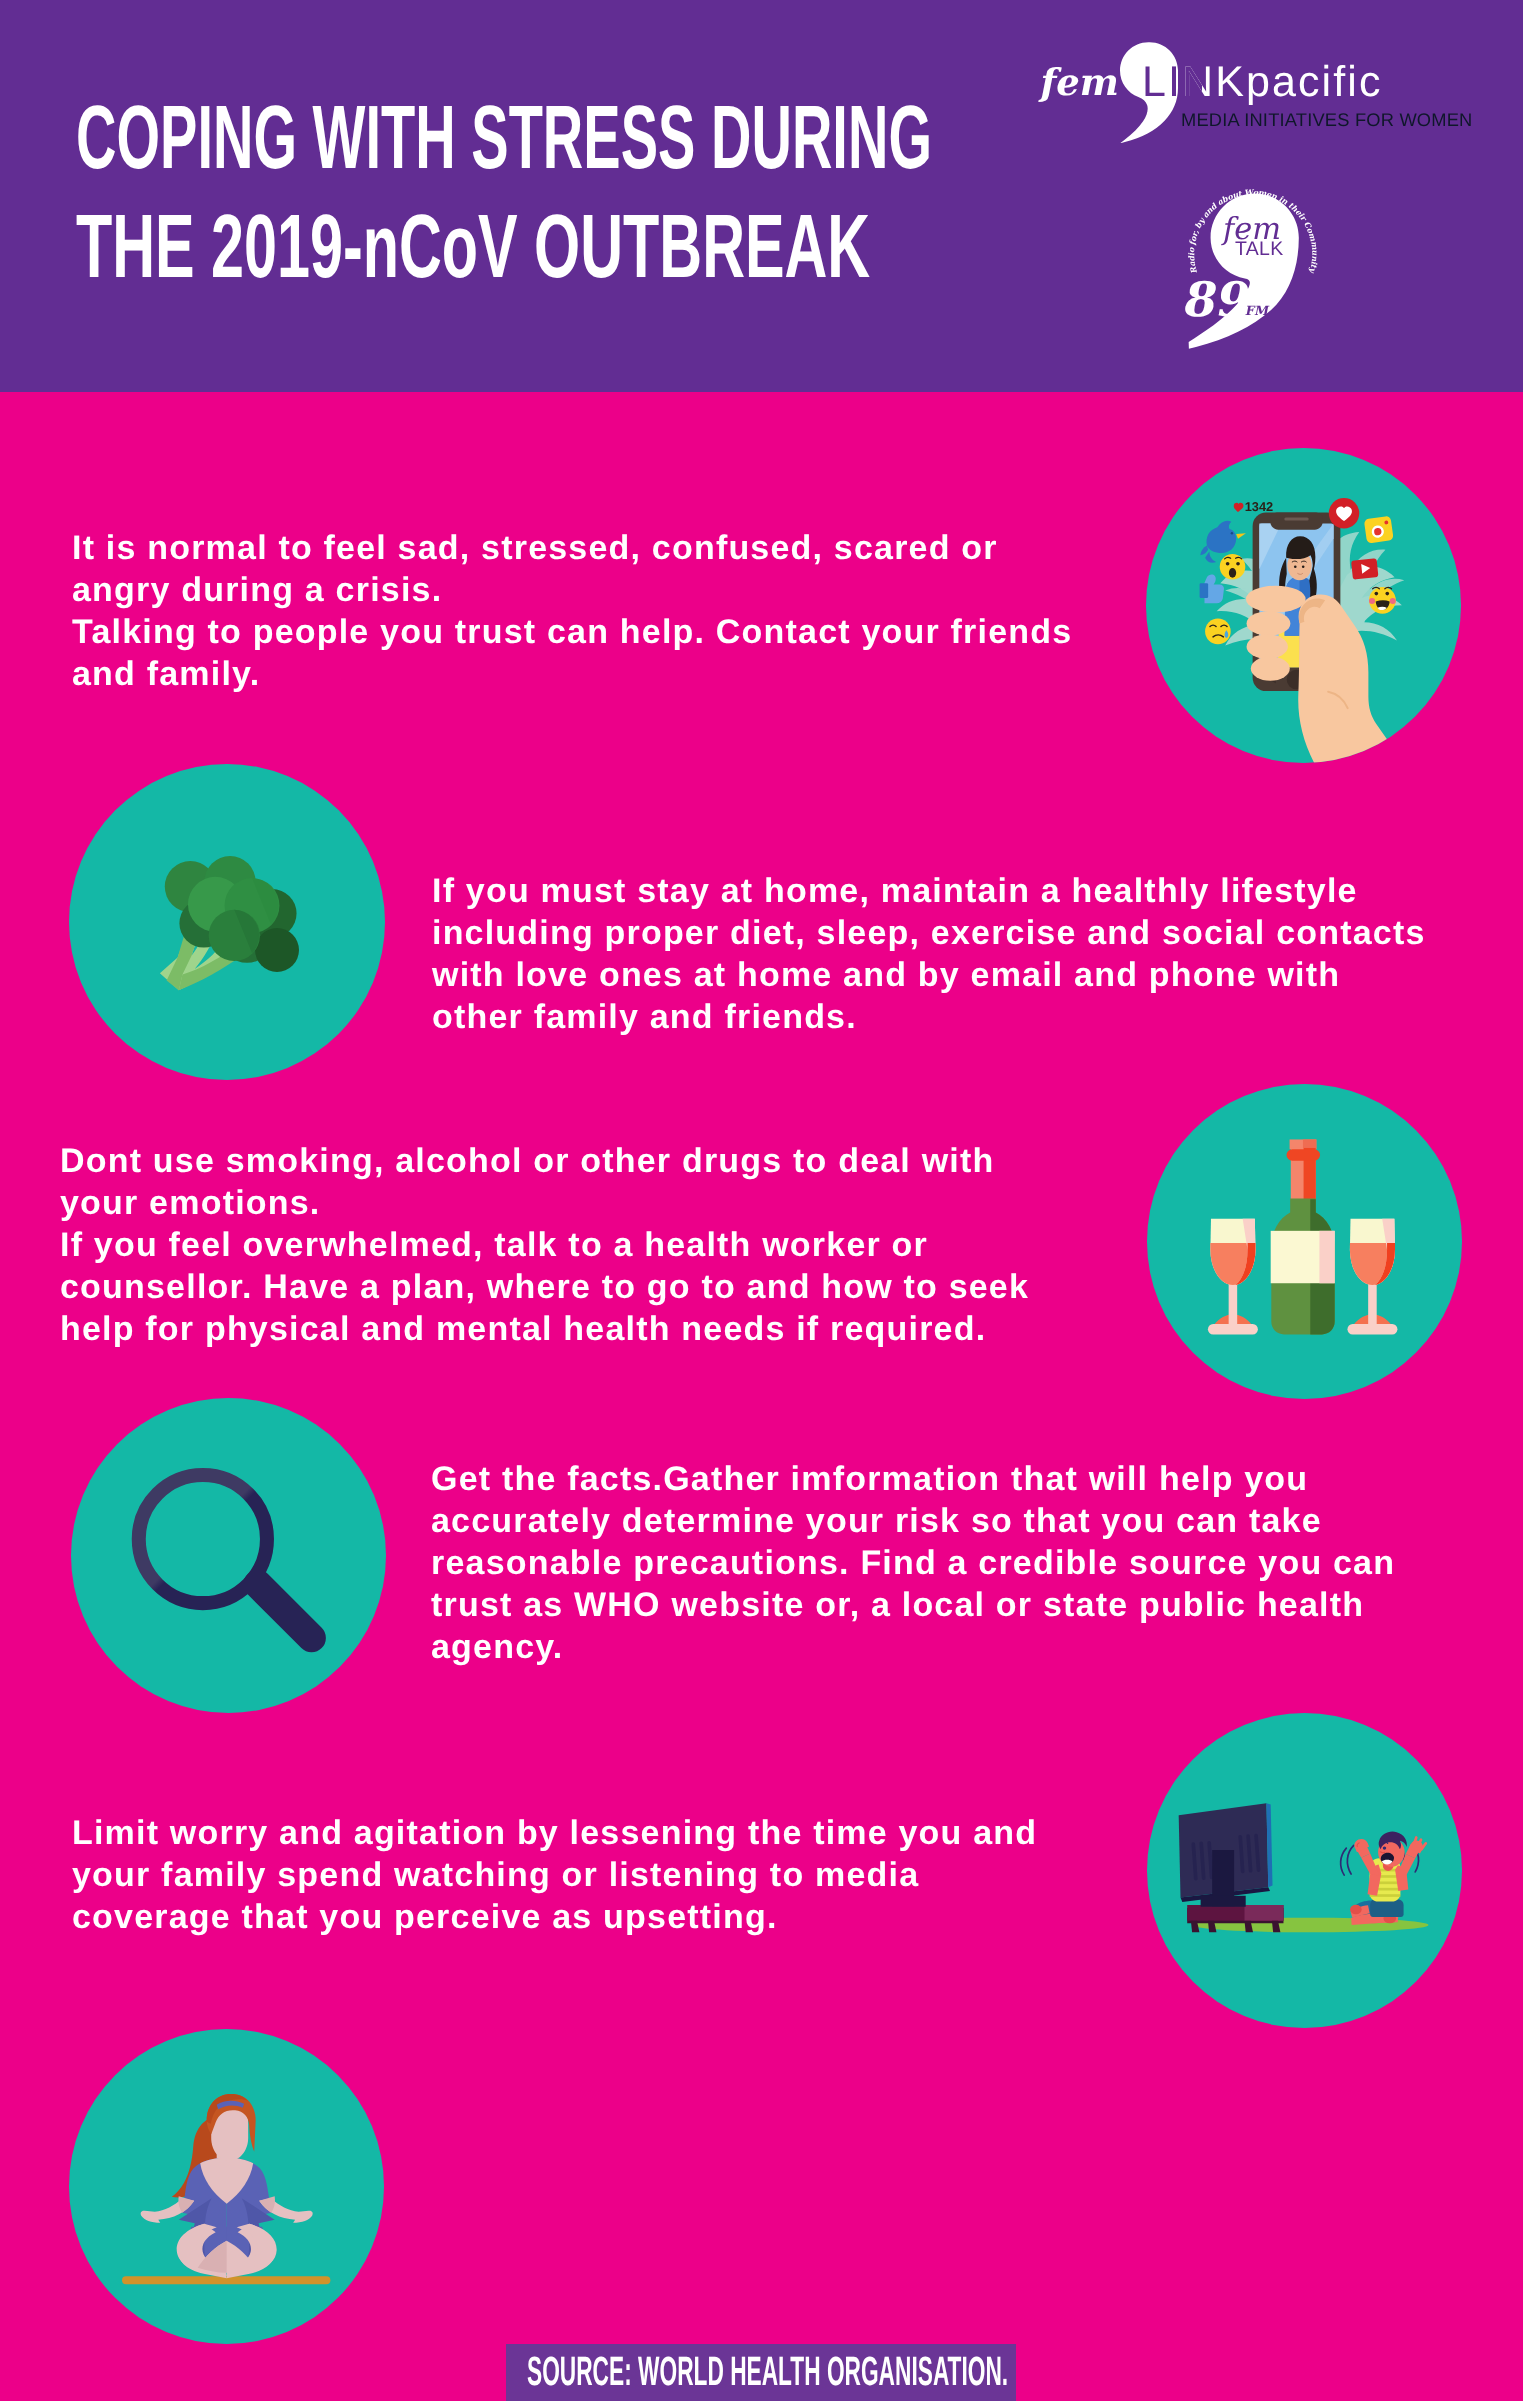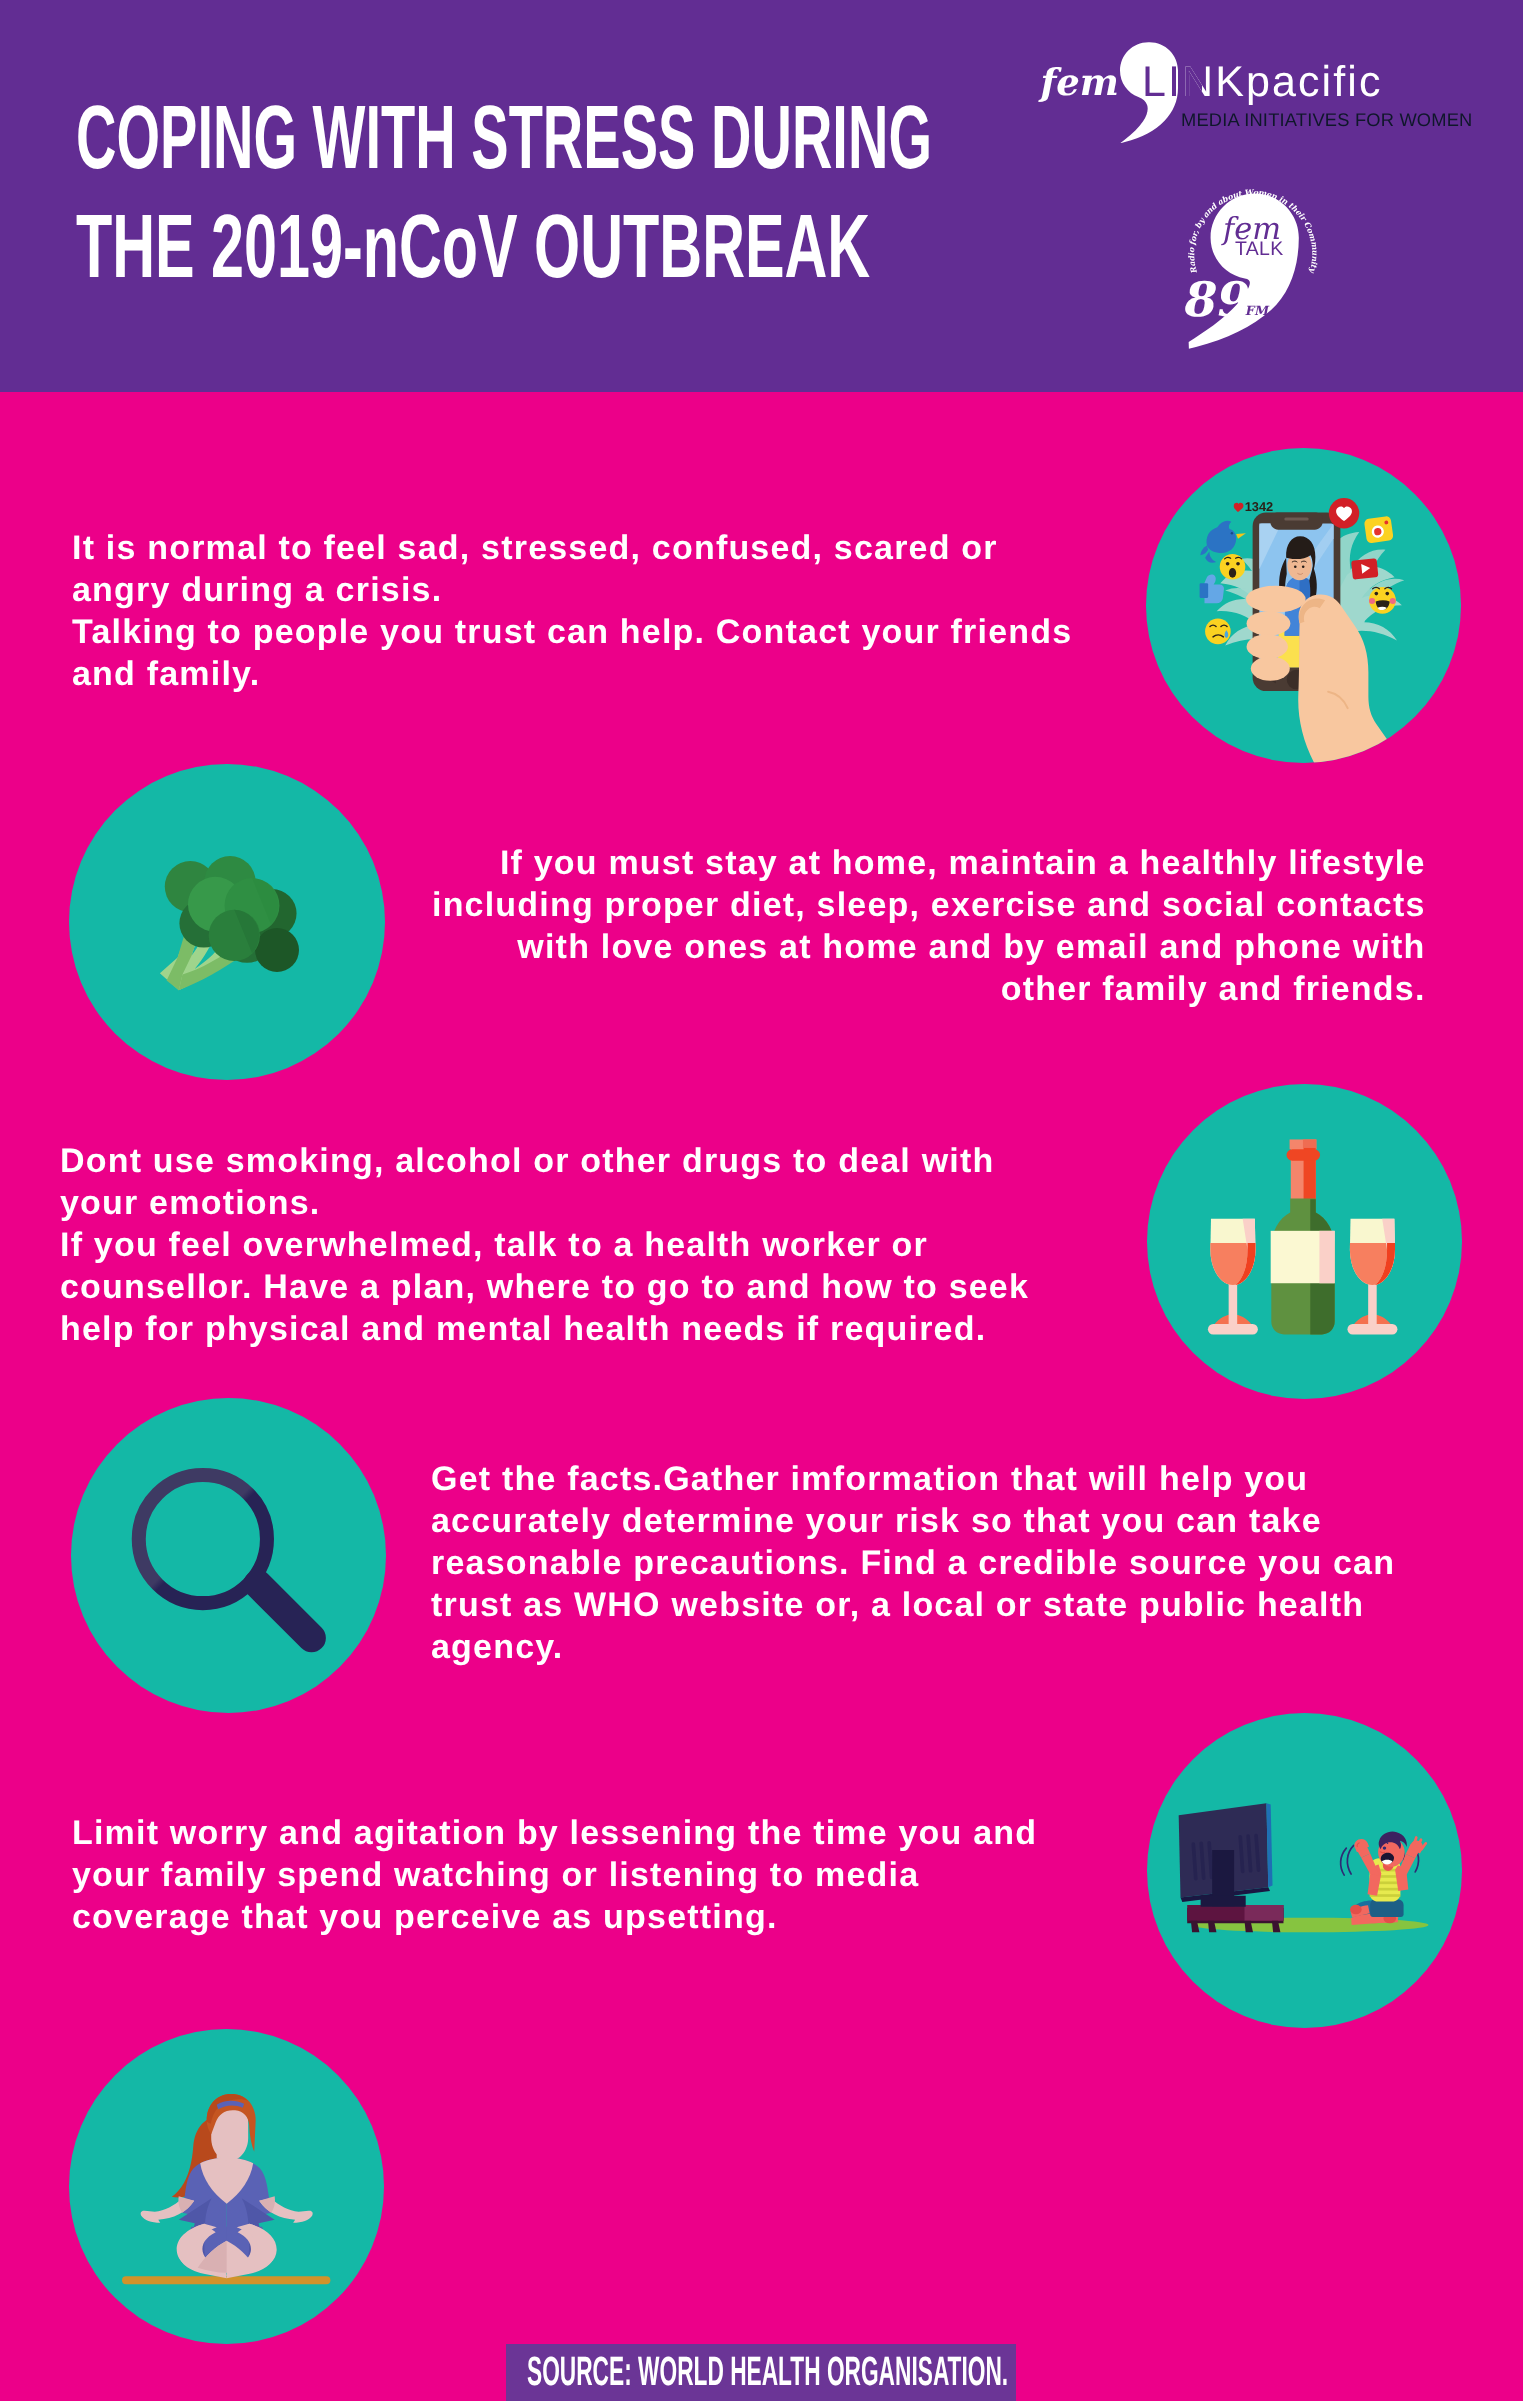--- a/index.html
+++ b/index.html
@@ -401,21 +401,21 @@
         <path d="M219,118 c0,-33 20,-54 49,-54 30,0 49,21 49,54 l-3,62 c-6,-14 -9,-32 -10,-53 -1,-17 -11,-28 -28,-30 -19,-2 -33,7 -39,24 l-9,24 c-6,-9 -9,-18 -9,-27 Z" fill="#c55521"></path>
         <path d="M219,118 c0,-33 20,-54 49,-54 14,0 26,5 34,14 -9,-3 -19,-4 -30,-2 -25,4 -40,21 -45,48 -5,-2 -8,-4 -8,-6 Z" fill="#b8491c"></path>
         <path d="M239,86 c15,-10 37,-11 55,-2 l-3,8 c-16,-7 -34,-6 -49,3 Z" fill="#5a62b5"></path>
       </g>
     </svg>
   </div>
   <div class="body-text" style="left:72px;top:515px;">It is normal to feel sad, stressed, confused, scared or
 angry during a crisis.
 Talking to people you trust can help. Contact your friends
 and family.</div>
-  <div class="body-text" style="left:432px;top:830px;text-align:right;">If you must stay at home, maintain a healthly lifestyle
+  <div class="body-text" style="left:432px;top:858px;">If you must stay at home, maintain a healthly lifestyle
 including proper diet, sleep, exercise and social contacts
 with love ones at home and by email and phone with
 other family and friends.</div>
   <div class="body-text" style="left:60px;top:1128px;">Dont use smoking, alcohol or other drugs to deal with
 your emotions.
 If you feel overwhelmed, talk to a health worker or
 counsellor. Have a plan, where to go to and how to seek
 help for physical and mental health needs if required.</div>
   <div class="body-text" style="left:431px;top:1446px;">Get the facts.Gather imformation that will help you
 accurately determine your risk so that you can take

